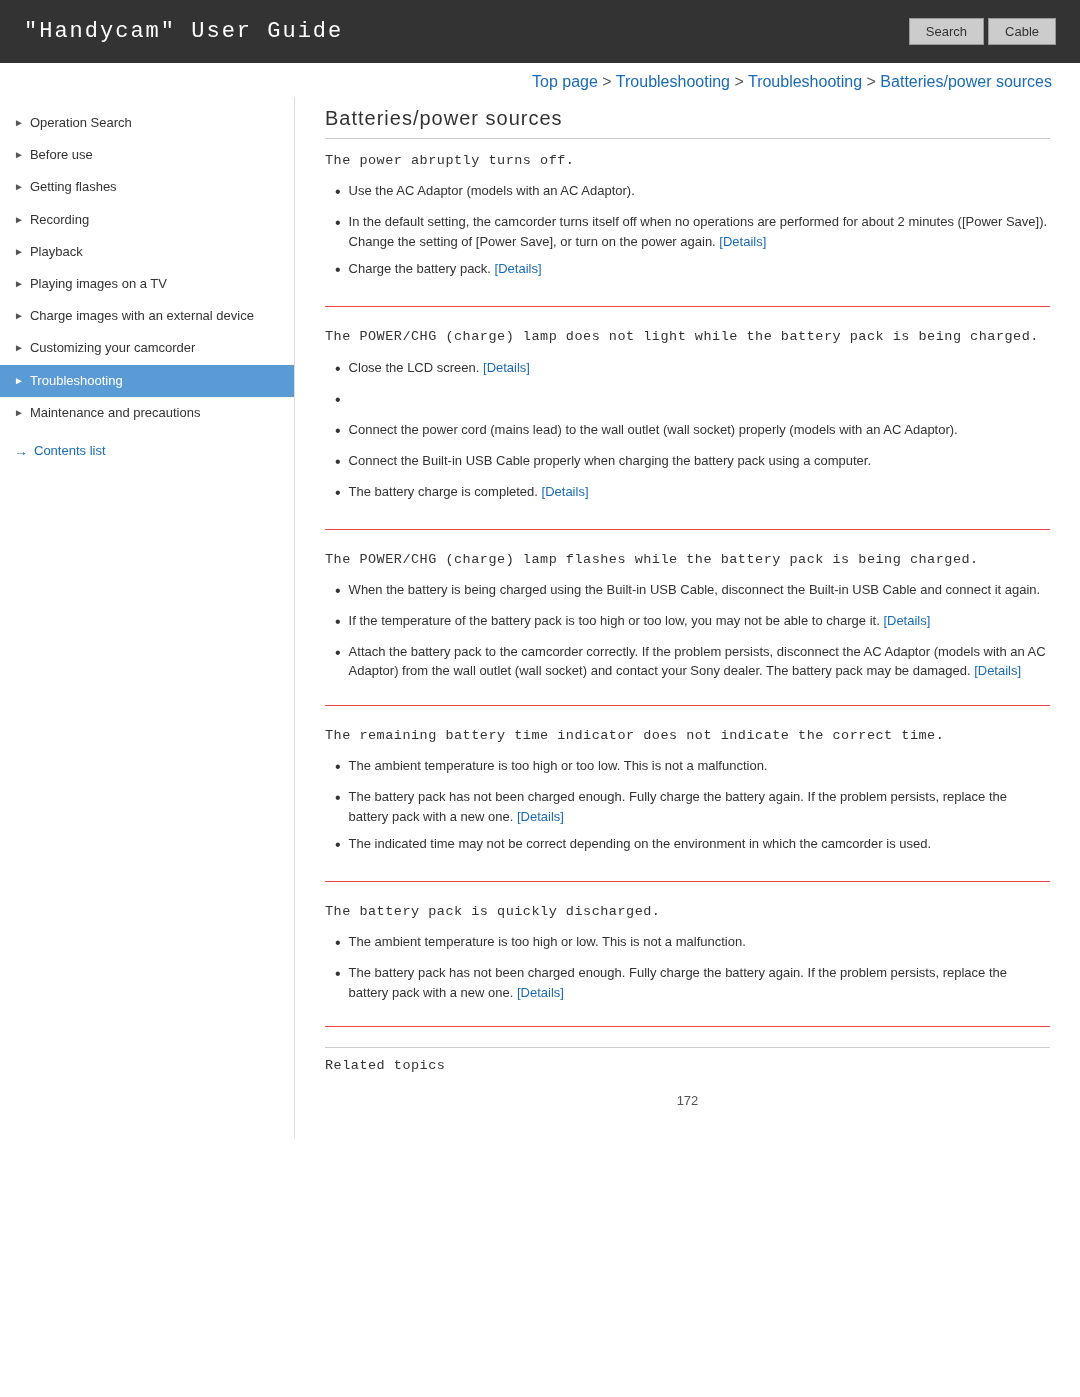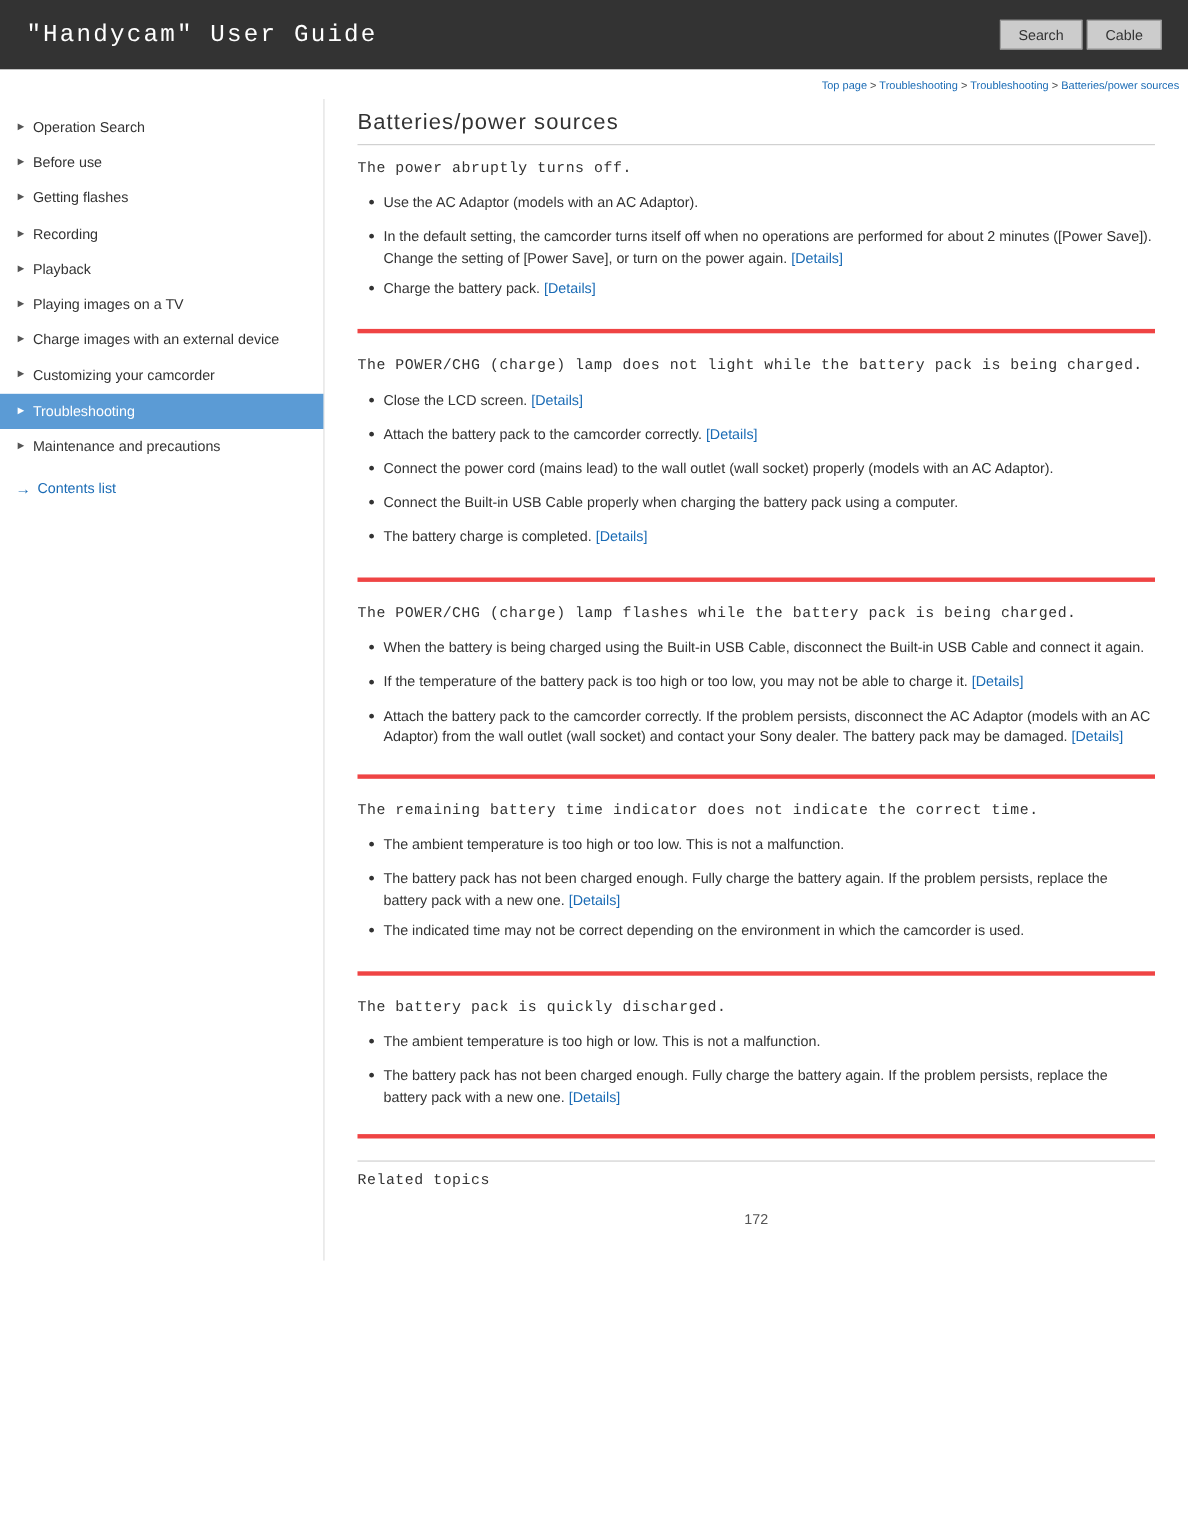--- a/index.html
+++ b/index.html
@@ -36,22 +36,22 @@
       border: 1px solid #999;
       padding: 5px 16px;
       font-size: 13px;
       cursor: pointer;
       color: #333;
     }
 
     
     .breadcrumb-bar {
       text-align: right;
-      padding: 10px 8px 6px;
-      font-size: 10px;
+      padding: 10px 28px 6px;
+      font-size: 16px;
     }
     .breadcrumb-bar a {
       color: #1a6bb5;
       text-decoration: none;
     }
     .breadcrumb-bar span { color: #555; }
 
     
     .layout {
       display: flex;
@@ -113,21 +113,21 @@
       letter-spacing: 1px;
       margin-bottom: 12px;
       padding-bottom: 8px;
       border-bottom: 1px solid #ccc;
       font-family: Arial, sans-serif;
     }
 
     
     .section {
       margin-bottom: 20px;
-      border-bottom: 4px solid #ef4444;
+      border-bottom: 1px solid #ef4444;
       padding-bottom: 16px;
     }
     .section-title {
       font-size: 13.5px;
       font-weight: normal;
       letter-spacing: 0.5px;
       margin-bottom: 10px;
       font-family: 'Courier New', monospace;
       line-height: 1.5;
     }
@@ -265,21 +265,20 @@
 
     <div class="section">
       <h2 class="section-title">The POWER/CHG (charge) lamp does not light while the battery pack is being charged.</h2>
       <ul class="bullet-list">
         <li>
           <span class="bullet">•</span>
           <span>Close the LCD screen. <a href="#" class="details-link">[Details]</a></span>
         </li>
         <li>
           <span class="bullet">•</span>
-          <span>Attach the battery pack to the camcorder correctly. <a href="#" class="details-link">[Details]</a></span>
         </li>
         <li>
           <span class="bullet">•</span>
           <span>Connect the power cord (mains lead) to the wall outlet (wall socket) properly (models with an AC Adaptor).</span>
         </li>
         <li>
           <span class="bullet">•</span>
           <span>Connect the Built-in USB Cable properly when charging the battery pack using a computer.</span>
         </li>
         <li>

